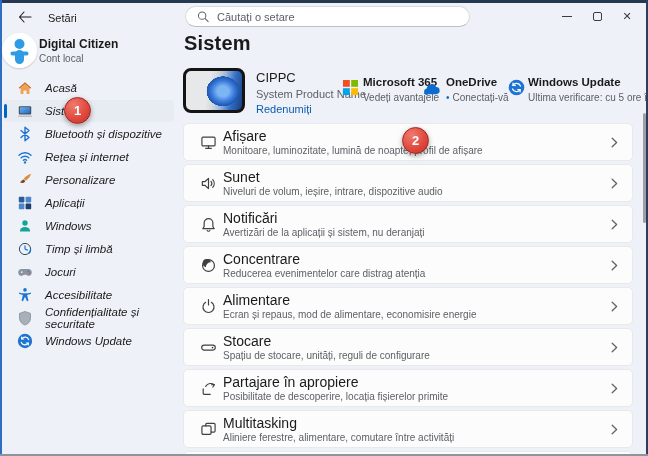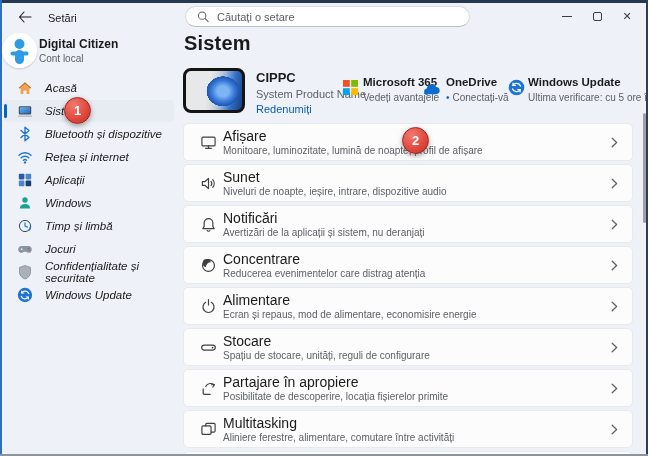--- a/index.html
+++ b/index.html
@@ -47,21 +47,21 @@
   .nav-icon { width:16px; height:16px; flex:none; display:flex; align-items:center; justify-content:center; }
 
   
   .main { position:absolute; left:183px; top:31px; width:450px; }
   .page-title { position:absolute; left:1px; top:1px; font-size:20px; font-weight:700; letter-spacing:.2px; }
   .hub { position:absolute; left:0; top:37px; width:450px; height:50px; }
   .thumb { position:absolute; left:0; top:0; width:62px; height:45px; border:3px solid #141414; border-radius:8px;
     background:
       radial-gradient(22px 20px at 66% 52%, #7db4f2 0 26%, #3a7add 52%, #1d55ac 74%, rgba(0,0,0,0) 75%),
       linear-gradient(100deg,#e6e8ea 0 40%, #d3d8dd 52%, #9db9de 64%, #356fc6 80%, #173f80 100%); }
-  .dev-name { position:absolute; left:73px; top:2px; font-size:13px; font-weight:700; }
+  .dev-name { position:absolute; left:73px; top:2px; font-size:13px; font-weight:400; }
   .dev-model { position:absolute; left:73px; top:20px; font-size:11px; color:#5d6065; }
   .dev-link { position:absolute; left:73px; top:35px; font-size:11px; color:#0b5cad; }
   .tile-icon { position:absolute; width:18px; height:18px; display:flex; align-items:center; justify-content:center; }
   .tile-title { position:absolute; font-size:11.5px; font-weight:700; }
   .tile-sub { position:absolute; font-size:10px; color:#5d6065; white-space:nowrap; }
   .tile-dot { color:#0b6cce; margin-right:3px; font-size:10px; }
 
   
   .cards { position:absolute; left:0; top:92px; width:450px; }
   .card { height:38px; margin-bottom:3px; background:#fcfcfd; border:1px solid #e7e9ec; border-radius:5px;
@@ -177,20 +177,29 @@
               <path d="M4.2 8.8a5.5 5.5 0 0 1 7.6 0" stroke="#1e74d2" stroke-width="1.4" fill="none" stroke-linecap="round"></path>
               <path d="M6.4 11.3a2.4 2.4 0 0 1 3.2 0" stroke="#1e74d2" stroke-width="1.4" fill="none" stroke-linecap="round"></path>
               <circle cx="8" cy="13.4" r="1.2" fill="#1e74d2"></circle>
             </svg>
           </span>
         <span>Rețea și internet</span>
       </div>
       <div class="nav-item">
         <span class="nav-icon">
             <svg width="16" height="16" viewBox="0 0 16 16">
+              <path d="M14.2 1.8c-2.9.7-5.7 2.7-7.4 5l2 2c2.3-1.7 4.4-4.2 5.4-7Z" fill="#d98f3f"></path>
+              <path d="M6.3 7.6c-1.5.2-1.7 2-3.3 2.4 1 1.4 3.7 1.3 4.7-.1.4-.6.3-1.2-.1-1.6-.4-.4-.9-.8-1.3-.7Z" fill="#7a4a1f"></path>
+            </svg>
+          </span>
+        <span>Personalizare</span>
+      </div>
+      <div class="nav-item">
+        <span class="nav-icon">
+            <svg width="16" height="16" viewBox="0 0 16 16">
               <rect x="1.8" y="1.8" width="5.6" height="5.6" rx=".8" fill="#2c5c9e"></rect>
               <rect x="8.6" y="1.8" width="5.6" height="5.6" rx=".8" fill="#4a86c8"></rect>
               <rect x="1.8" y="8.6" width="5.6" height="5.6" rx=".8" fill="#4a86c8"></rect>
               <rect x="8.6" y="8.6" width="5.6" height="5.6" rx=".8" fill="#1d3f70"></rect>
             </svg>
           </span>
         <span>Aplicații</span>
       </div>
       <div class="nav-item">
         <span class="nav-icon">
@@ -214,20 +223,29 @@
       <div class="nav-item">
         <span class="nav-icon">
             <svg width="16" height="16" viewBox="0 0 16 16">
               <path d="M4.6 5h6.8c2 0 3.4 1.5 3.4 3.4 0 1.9-1.4 3.4-3.4 3.4-.9 0-1.7-.4-2.3-1H6.9c-.6.6-1.4 1-2.3 1-2 0-3.4-1.5-3.4-3.4C1.2 6.5 2.6 5 4.6 5Z" fill="#8a93a0"></path>
               <circle cx="4.7" cy="8.2" r=".9" fill="#e8ecf1"></circle>
               <circle cx="11.3" cy="7.4" r=".7" fill="#3f6fd0"></circle>
               <circle cx="12.4" cy="9" r=".7" fill="#d95545"></circle>
             </svg>
           </span>
         <span>Jocuri</span>
+      </div>
+      <div class="nav-item">
+        <span class="nav-icon">
+            <svg width="16" height="16" viewBox="0 0 16 16">
+              <circle cx="8" cy="2.9" r="1.8" fill="#1e74d2"></circle>
+              <path d="M1.8 5.4q6.2 1.7 12.4 0l-.5 1.7q-2.6.7-3.6 1l1.3 5.5q-.6 1-1.5.4L8 9.8 6.1 14q-.9.6-1.5-.4l1.3-5.5q-1-.3-3.6-1Z" fill="#1e74d2"></path>
+            </svg>
+          </span>
+        <span>Accesibilitate</span>
       </div>
       <div class="nav-item">
         <span class="nav-icon">
             <svg width="16" height="16" viewBox="0 0 16 16">
               <path d="M8 1.5 13.5 3.4V8c0 3.8-2.5 6-5.5 7-3-1-5.5-3.2-5.5-7V3.4Z" fill="#a8b0ba" stroke="#858d98" stroke-width=".8"></path>
             </svg>
           </span>
         <span>Confidențialitate și securitate</span>
       </div>
       <div class="nav-item">
@@ -308,21 +326,21 @@
 
       <div class="card">
         <span class="card-icon">
             <svg width="17" height="17" viewBox="0 0 16 16">
               <path d="M2.2 6.3h2.4L8 3.2v9.6L4.6 9.7H2.2Z" stroke="#3f3f3f" stroke-width="1.1" fill="none" stroke-linejoin="round"></path>
               <path d="M10.3 6a3 3 0 0 1 0 4M12 4.4a5.4 5.4 0 0 1 0 7.2" stroke="#3f3f3f" stroke-width="1.1" fill="none" stroke-linecap="round"></path>
             </svg>
           </span>
         <span class="card-text">
             <span class="card-title">Sunet</span>
-            <span class="card-sub">Niveluri de noapte, ieșire, intrare, dispozitive audio</span>
+            <span class="card-sub">Niveluri de volum, ieșire, intrare, dispozitive audio</span>
           </span>
         <span class="chev">
             <svg width="7" height="11" viewBox="0 0 7 11">
               <path d="M1.2 1.2 5.6 5.5 1.2 9.8" stroke="#5f6368" stroke-width="1.3" fill="none" stroke-linecap="round" stroke-linejoin="round"></path>
             </svg>
           </span>
       </div>
 
       <div class="card">
         <span class="card-icon">

